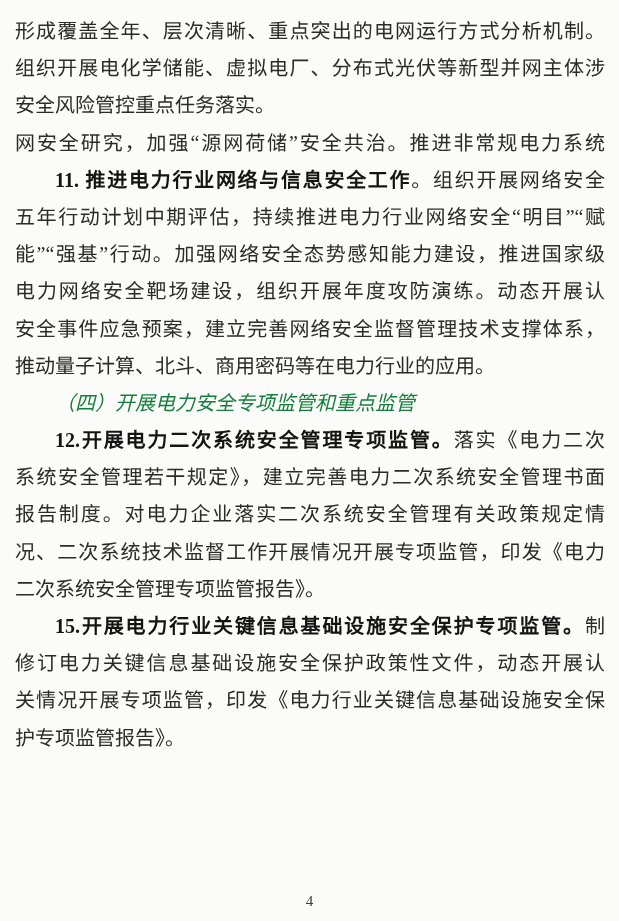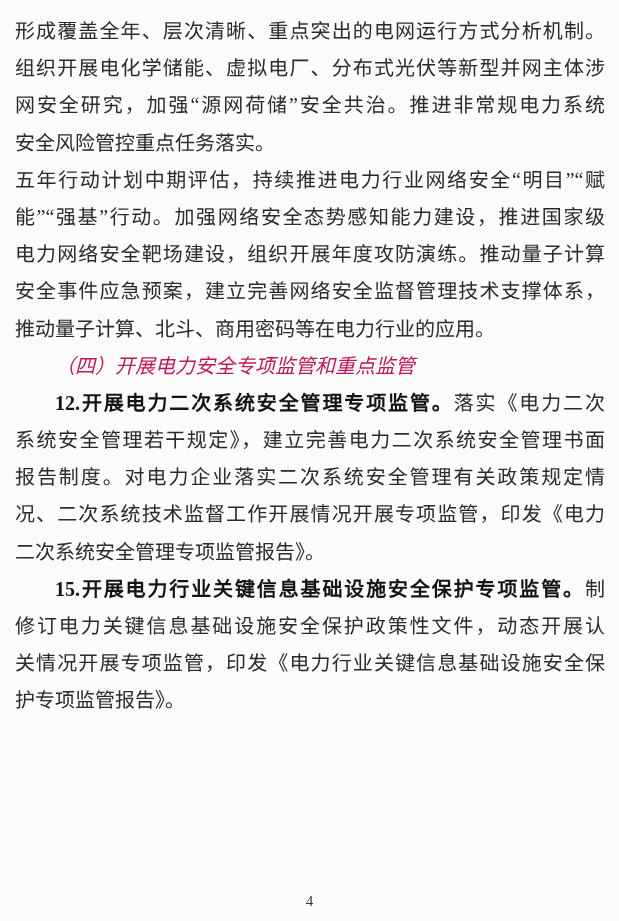--- a/index.html
+++ b/index.html
@@ -39,46 +39,47 @@
     padding-left: 40px;
   }
   
   .b {
     font-weight: bold;
     color: #141414;
   }
   
   .kai {
     font-style: italic;
-    color: #be185d;
+    color: #15803d;
   }
   .pagenum {
     position: absolute;
     left: 0;
     width: 619px;
     top: 893px;
     text-align: center;
     font-size: 15px;
     color: #3a3a3a;
   }
 </style>
 </head>
 <body>
 
 <div class="page">
   <div class="textblock">
 
     <div class="line j"><span>形成覆盖全年、层次清晰、重点突出的电网运行方式分析机制。</span></div>
     <div class="line j"><span>组织开展电化学储能、虚拟电厂、分布式光伏等新型并网主体涉</span></div>
+    <div class="line"><span>安全风险管控重点任务落实。</span></div>
     <div class="line j"><span>网安全研究，加强“源网荷储”安全共治。推进非常规电力系统</span></div>
-    <div class="line"><span>安全风险管控重点任务落实。</span></div>
 
+    <div class="line j indent"><span class="b">11. 推进电力行业网络与信息安全工作</span><span>。组织开展网络安全</span></div>
     <div class="line j"><span>五年行动计划中期评估，持续推进电力行业网络安全“明目”“赋</span></div>
     <div class="line j"><span>能”“强基”行动。加强网络安全态势感知能力建设，推进国家级</span></div>
-    <div class="line j"><span>电力网络安全靶场建设，组织开展年度攻防演练。推动量子计算</span></div>
+    <div class="line j"><span>电力网络安全靶场建设，组织开展年度攻防演练。动态开展认</span></div>
     <div class="line j"><span>安全事件应急预案，建立完善网络安全监督管理技术支撑体系，</span></div>
     <div class="line"><span>推动量子计算、北斗、商用密码等在电力行业的应用。</span></div>
 
     <div class="line indent"><span class="kai">（四）开展电力安全专项监管和重点监管</span></div>
 
     <div class="line j indent"><span class="b">12.开展电力二次系统安全管理专项监管。</span><span>落实《电力二次</span></div>
     <div class="line j"><span>系统安全管理若干规定》，建立完善电力二次系统安全管理书面</span></div>
     <div class="line j"><span>报告制度。对电力企业落实二次系统安全管理有关政策规定情</span></div>
     <div class="line j"><span>况、二次系统技术监督工作开展情况开展专项监管，印发《电力</span></div>
     <div class="line"><span>二次系统安全管理专项监管报告》。</span></div>

